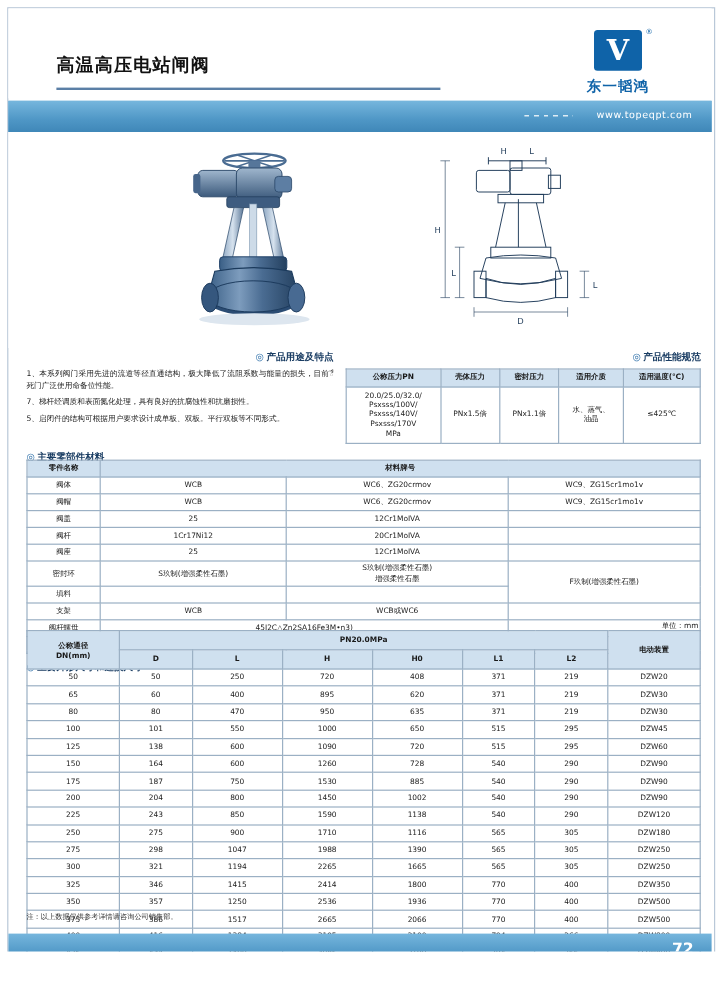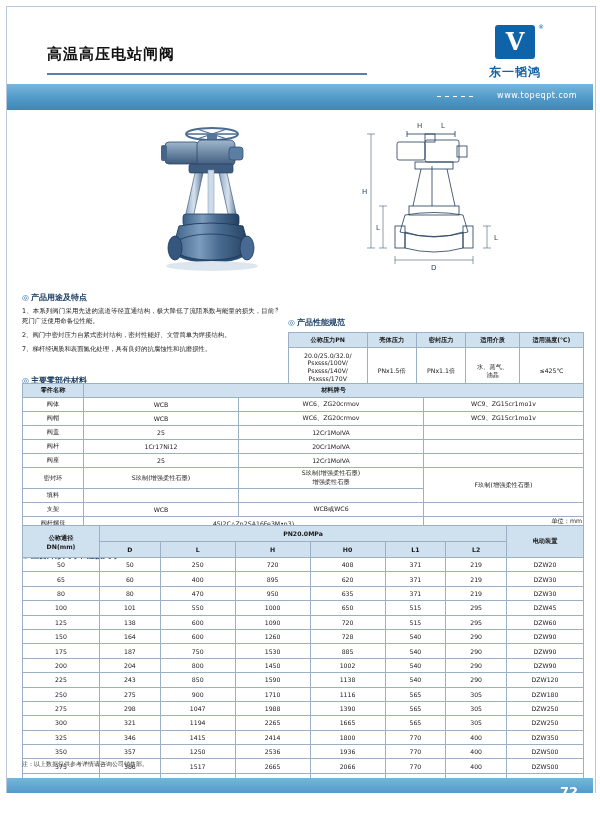--- a/index.html
+++ b/index.html
@@ -41,25 +41,25 @@
   }
   .band-dashes{position:absolute;right:116px;top:12px;width:40px;height:1px;
      background:repeating-linear-gradient(90deg,#fff 0 4px,transparent 4px 8px);}
 
   
   .art{position:absolute;left:7px;top:110px;width:586px;height:180px;background:#fff;}
   .art-left{position:absolute;left:110px;top:4px;width:190px;height:170px;}
   .art-right{position:absolute;left:330px;top:8px;width:200px;height:162px;}
 
   
-  .sec-title{font-size:8px;font-weight:bold;color:#1a3d63;}
+  .sec-title{font-size:8px;font-weight:bold;color:#1a3d63;text-align:right;}
   .sec-title .dot{color:#2d6fa8;margin-right:2px;}
 
   .left-col{position:absolute;left:22px;top:292px;width:256px;}
-  .right-col{position:absolute;left:288px;top:292px;width:296px;margin-top:25px;}
+  .right-col{position:absolute;left:288px;top:292px;width:296px;}
 
   .para{margin-top:4px;line-height:1.55;font-size:6.4px;color:#222;text-align:justify;}
   .para p{margin:4px 0 2px 0;}
 
   
   table{border-collapse:collapse;width:100%;font-size:6.2px;}
   table td,table th{border:1px solid #9bb0c4;padding:1px 2px;text-align:center;color:#1a1a1a;font-weight:normal;}
   thead td,thead th{background:#cfe0ef;font-weight:bold;}
 
   .perf-table{margin-top:4px;}
@@ -210,22 +210,22 @@
       </g>
     </svg>
   </div>
 
   <div class="left-col">
     <div class="sec-title">
       <span class="dot">◎</span><span>产品用途及特点</span>
     </div>
     <div class="para">
       <p>1、本系列阀门采用先进的流道等径直通结构，极大降低了流阻系数与能量的损失，目前ే死门广泛使用命备位性能。</p>
-      <p>2、阀门中密封压力自紧式密封结构，密封性能好、文管简单为焊接结构。</p>
       <p>7、梯杆经调质和表面氮化处理，具有良好的抗腐蚀性和抗磨损性。</p>
+      <p>5、启闭件的结构可根据用户要求设计成单板、双板。平行双板等不同形式。</p>
     </div>
   </div>
 
   <div class="right-col">
     <div class="sec-title">
       <span class="dot">◎</span><span>产品性能规范</span>
     </div>
     <table class="perf-table">
       <thead>
         <tr>

